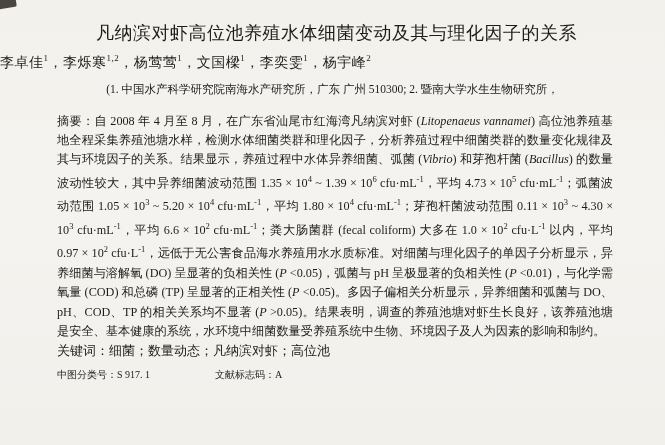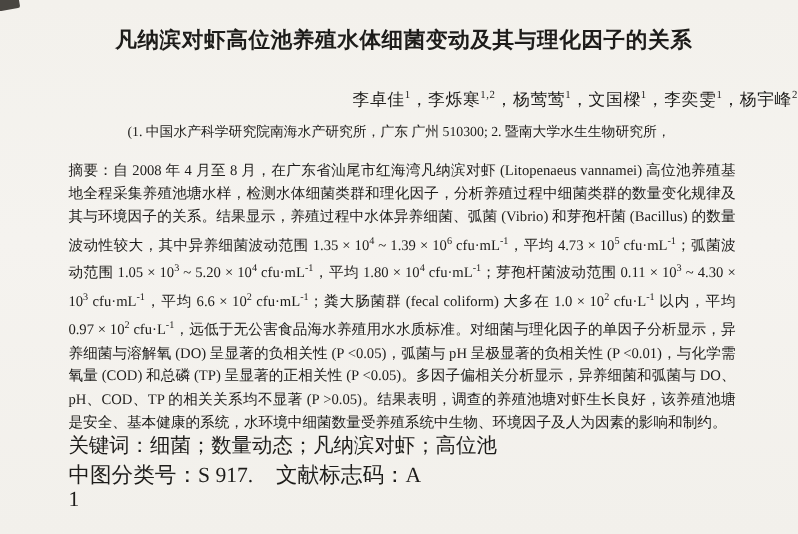--- a/index.html
+++ b/index.html
@@ -21,27 +21,27 @@
     width: 18px; height: 12px;
     background: #36332f;
     transform: rotate(-10deg);
     border-radius: 2px;
     opacity: .9;
   }
   .title {
     margin: 0; padding: 21px 40px 0 48px;
     text-align: center;
     font-family: "Liberation Sans", "DejaVu Sans", sans-serif;
-    font-weight: bold;
+    font-weight: normal;
     font-size: 18px;
     letter-spacing: 0.5px;
   }
   .authors {
-    margin-top: 29px;
-    text-align: right;
+    margin-top: 8px;
+    text-align: left;
     font-size: 14px;
     letter-spacing: 0.5px;
   }
   .authors sup { font-size: 9px; }
   .affils {
     margin-top: 8px;
     text-align: center;
     font-size: 11.5px;
     line-height: 19px;
   }
@@ -52,33 +52,33 @@
     text-align: justify;
     text-justify: inter-ideograph;
   }
   .abstract sup, .kw sup { font-size: 8.5px; }
   .lbl {
     font-family: "Liberation Sans", "DejaVu Sans", sans-serif;
     font-weight: normal;
   }
   .kw {
     margin: 0 52px 0 57px;
-    font-size: 17px;
+    font-size: 13px;
     line-height: 19.4px;
   }
   .meta {
     margin: 4px 52px 0 57px;
-    font-size: 18px;
+    font-size: 10px;
     line-height: 20px;
     display: flex;
     align-items: baseline;
   }
   .meta .m-clc { width: 158px; }
-  .meta .m-doc { width: 136px; text-align: right; }
-  .it { }
+  .meta .m-doc { width: 136px; }
+  .it { font-style: italic; }
 </style>
 </head>
 <body>
 
 <div class="page">
 
   <div class="corner-mark"></div>
 
   <h1 class="title">凡纳滨对虾高位池养殖水体细菌变动及其与理化因子的关系</h1>
 

